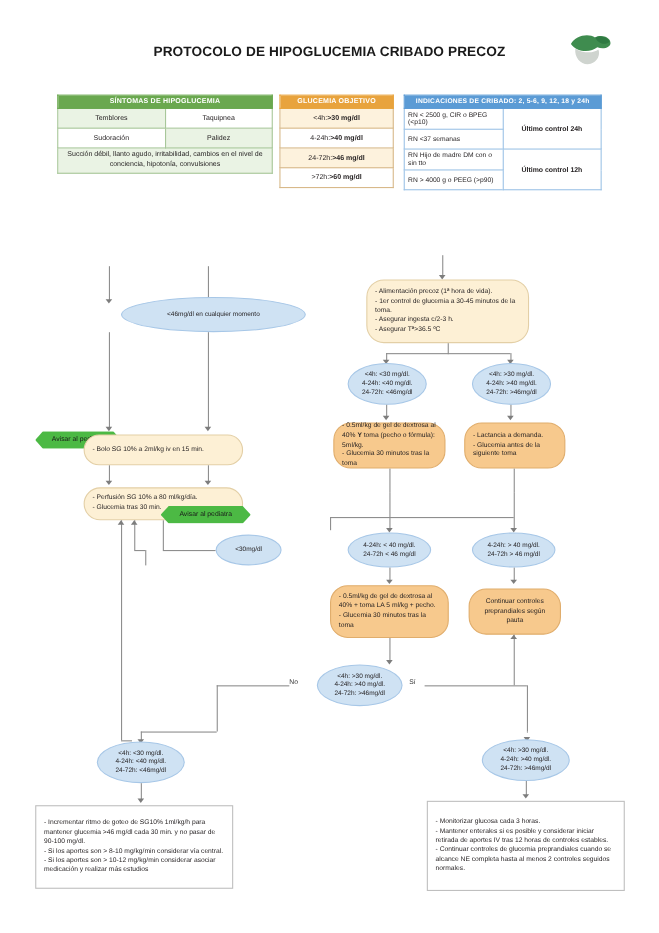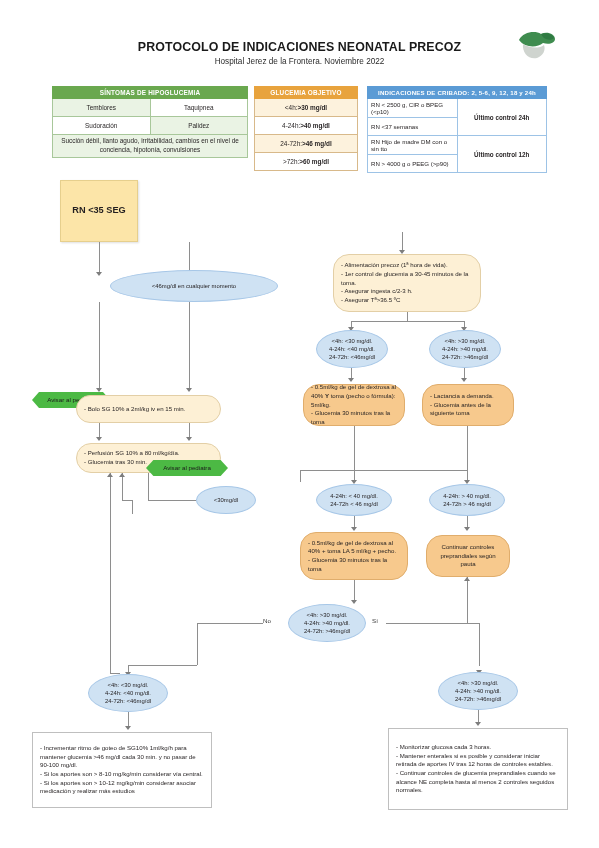--- a/index.html
+++ b/index.html
@@ -80,22 +80,21 @@
        border-right:3px solid transparent;border-bottom:4px solid #7d7d7d;}
 
   .edge-label{position:absolute;font-size:6.2px;color:#3a3a3a;}
   b.bold{font-weight:bold;}
 </style>
 </head>
 <body>
 
 <div class="page">
 
-  <div id="doc-title">PROTOCOLO DE INDICACIONES NEONATAL PRECOZ</div>
-  <div id="doc-subtitle">Hospital Jerez de la Frontera. Noviembre 2022</div>
+  <div id="doc-title">PROTOCOLO DE HIPOGLUCEMIA CRIBADO PRECOZ</div>
   <div id="logo">
     <svg width="46" height="34" viewBox="0 0 46 34">
       <path d="M6 12 C10 4, 22 2, 28 6 C34 3, 42 6, 42 11 C42 15, 36 17, 30 15 C24 20, 12 20, 6 12 Z" fill="#3f8c4f"></path>
       <path d="M10 16 C16 20, 26 21, 31 17 C33 22, 30 28, 24 30 C16 32, 9 25, 10 16 Z" fill="#cfd4cf"></path>
       <path d="M28 6 C33 4, 40 6, 41 10 C38 13, 33 12, 30 9 Z" fill="#2f7a42"></path>
     </svg>
   </div>
 
   <table class="tbl" id="t-sintomas">
     <tbody>
@@ -151,23 +150,20 @@
     <tr>
       <td>RN Hijo de madre DM con o sin tto</td>
       <td class="ctrl" rowspan="2">Último control 12h</td>
     </tr>
     <tr>
           <td>RN &gt; 4000 g o PEEG (&gt;p90)</td>
         </tr>
   </tbody>
     </table>
 
-  <div class="node rect-y" style="left:60px;top:180px;width:78px;height:62px;">
-    <div class="txt">RN &lt;35 SEG</div>
-  </div>
 
   <div class="ln lnv" style="left:99px;top:242px;height:32px;"></div>
   <div class="arw" style="left:96px;top:272px;"></div>
   <div class="ln lnv" style="left:189px;top:242px;height:32px;"></div>
   <div class="arw" style="left:186px;top:272px;"></div>
 
   <div class="ln lnv" style="left:402px;top:232px;height:20px;"></div>
   <div class="arw" style="left:399px;top:250px;"></div>
 
   <div class="node ell" style="left:110px;top:270px;width:168px;height:32px;">

